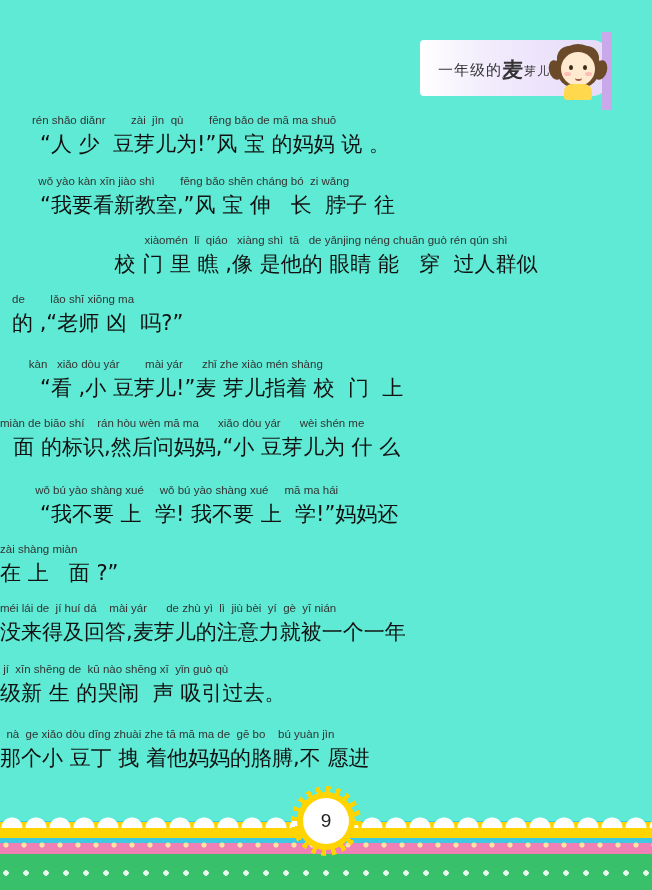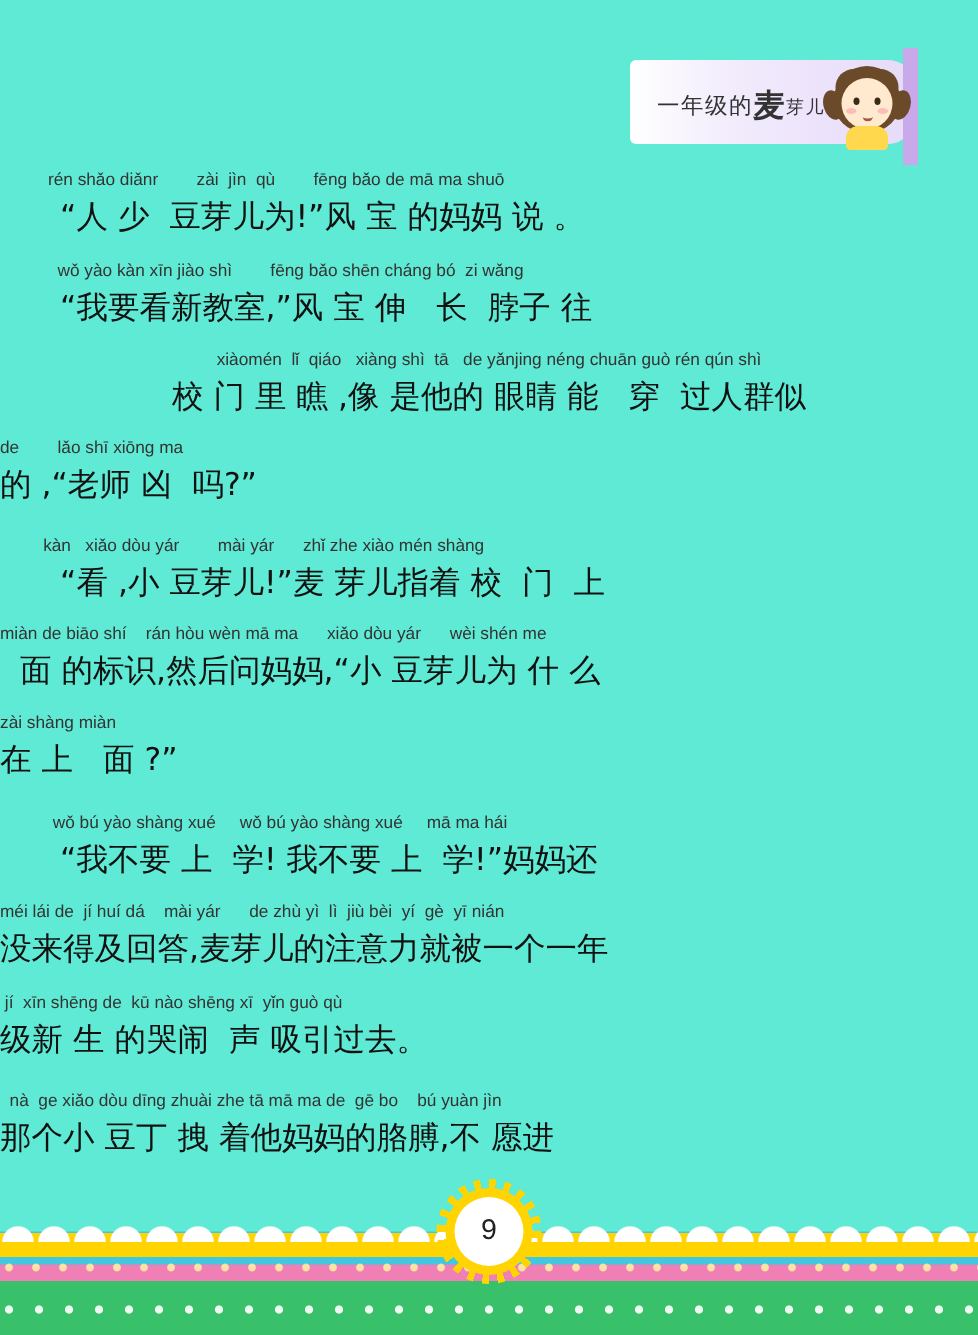--- a/index.html
+++ b/index.html
@@ -310,43 +310,43 @@
     <div class="line-block" style="margin-top:14px;">
       <div class="pinyin">            wǒ yào kàn xīn jiào shì        fēng bǎo shēn cháng bó  zi wǎng</div>
       <div class="hanzi">      “我要看新教室,”风 宝 伸   长  脖子 往</div>
     </div>
 
     <div class="line-block" style="margin-top:12px;text-align:center;">
       <div class="pinyin">xiàomén  lǐ  qiáo   xiàng shì  tā   de yǎnjing néng chuān guò rén qún shì</div>
       <div class="hanzi">校 门 里 瞧 ,像 是他的 眼睛 能   穿  过人群似</div>
     </div>
 
-    <div class="line-block" style="margin-top:12px;">
+    <div class="line-block" style="margin-top:12px;padding-left:12px;">
       <div class="pinyin">de        lǎo shī xiōng ma</div>
       <div class="hanzi">的 ,“老师 凶  吗?”</div>
     </div>
 
     <div class="line-block" style="margin-top:18px;">
       <div class="pinyin">         kàn   xiǎo dòu yár        mài yár      zhǐ zhe xiào mén shàng</div>
       <div class="hanzi">      “看 ,小 豆芽儿!”麦 芽儿指着 校  门  上</div>
     </div>
 
     <div class="line-block" style="margin-top:12px;">
       <div class="pinyin">miàn de biāo shí    rán hòu wèn mā ma      xiǎo dòu yár      wèi shén me</div>
       <div class="hanzi">  面 的标识,然后问妈妈,“小 豆芽儿为 什 么</div>
     </div>
 
+    <div class="line-block" style="margin-top:20px;">
+      <div class="pinyin">           wǒ bú yào shàng xué     wǒ bú yào shàng xué     mā ma hái</div>
+      <div class="hanzi">      “我不要 上  学! 我不要 上  学!”妈妈还</div>
+    </div>
+
     <div class="line-block" style="margin-top:12px;">
       <div class="pinyin">zài shàng miàn</div>
       <div class="hanzi">在 上   面 ?”</div>
-    </div>
-
-    <div class="line-block" style="margin-top:20px;">
-      <div class="pinyin">           wǒ bú yào shàng xué     wǒ bú yào shàng xué     mā ma hái</div>
-      <div class="hanzi">      “我不要 上  学! 我不要 上  学!”妈妈还</div>
     </div>
 
     <div class="line-block" style="margin-top:12px;">
       <div class="pinyin">méi lái de  jí huí dá    mài yár      de zhù yì  lì  jiù bèi  yí  gè  yī nián</div>
       <div class="hanzi">没来得及回答,麦芽儿的注意力就被一个一年</div>
     </div>
 
     <div class="line-block" style="margin-top:14px;">
       <div class="pinyin"> jí  xīn shēng de  kū nào shēng xī  yǐn guò qù</div>
       <div class="hanzi">级新 生 的哭闹  声 吸引过去。</div>

